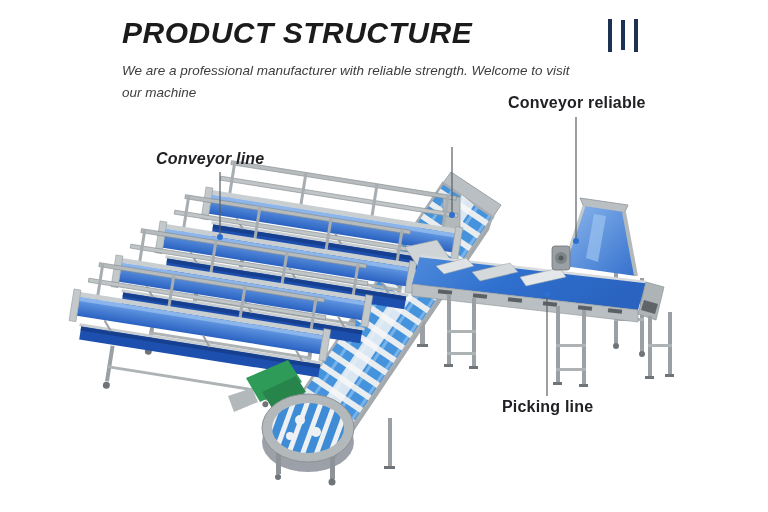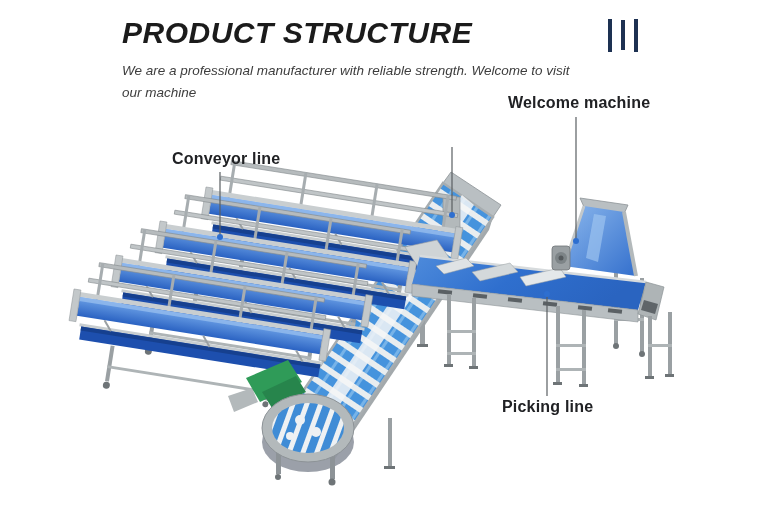--- a/index.html
+++ b/index.html
@@ -11,21 +11,21 @@
   #subtitle{position:absolute;left:122px;top:60px;font-size:13.5px;color:#3d3d3d;
             line-height:22px;white-space:nowrap;font-style:italic;}
   #deco-bars{position:absolute;left:608px;top:19px;display:flex;gap:9px;}
   #deco-bars .bar{width:4px;height:33px;background:#1d3152;}
   #deco-bars .bar.mid{height:30px;margin-top:1px;}
   
   #machine{position:absolute;left:0;top:0;width:768px;height:512px;}
   
   .diagram-label{position:absolute;font-size:16px;font-weight:600;color:#202124;
                  letter-spacing:0.2px;white-space:nowrap;line-height:1.1;}
-  #lbl-conveyor-line{left:172px;top:150px;}
+  #lbl-conveyor-line{left:156px;top:150px;font-style:italic;}
   #lbl-weight-sorting{left:392px;top:123px;}
   #lbl-conveyor-machine{left:508px;top:94px;}
   #lbl-picking-line{left:502px;top:398px;}
 </style>
 </head>
 <body>
 
 <div id="page">
 
   <div id="title">PRODUCT STRUCTURE</div>
@@ -191,15 +191,15 @@
     </g>
     <g fill="#2e6fd0">
       <circle cx="220" cy="237" r="3"></circle>
       <circle cx="452" cy="215" r="3"></circle>
       <circle cx="576" cy="241" r="3"></circle>
       <circle cx="547" cy="294" r="3"></circle>
     </g>
   </svg>
 
   <div class="diagram-label" id="lbl-conveyor-line">Conveyor line</div>
-  <div class="diagram-label" id="lbl-conveyor-machine">Welcome machine</div>
+  <div class="diagram-label" id="lbl-conveyor-machine">Conveyor reliable</div>
   <div class="diagram-label" id="lbl-picking-line">Picking line</div>
 </div>
 
 </body></html>

